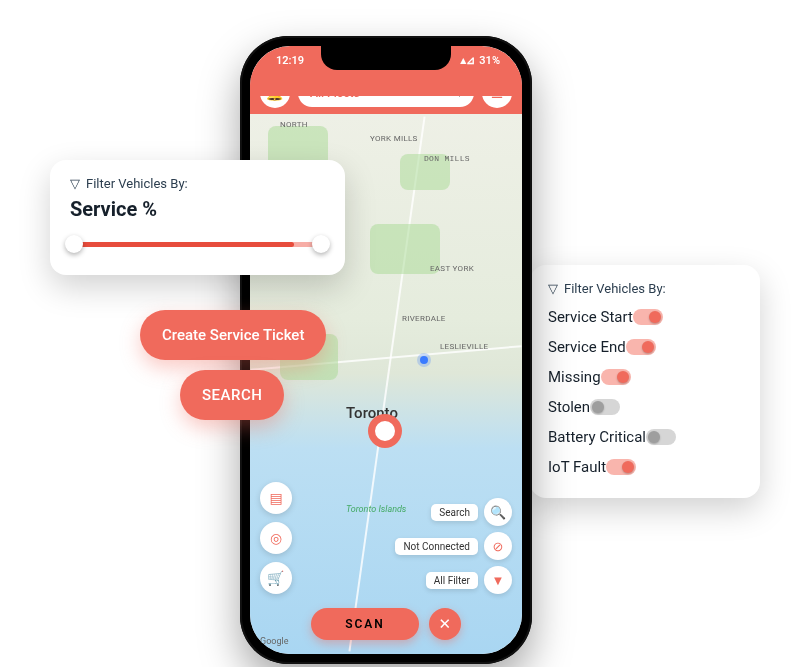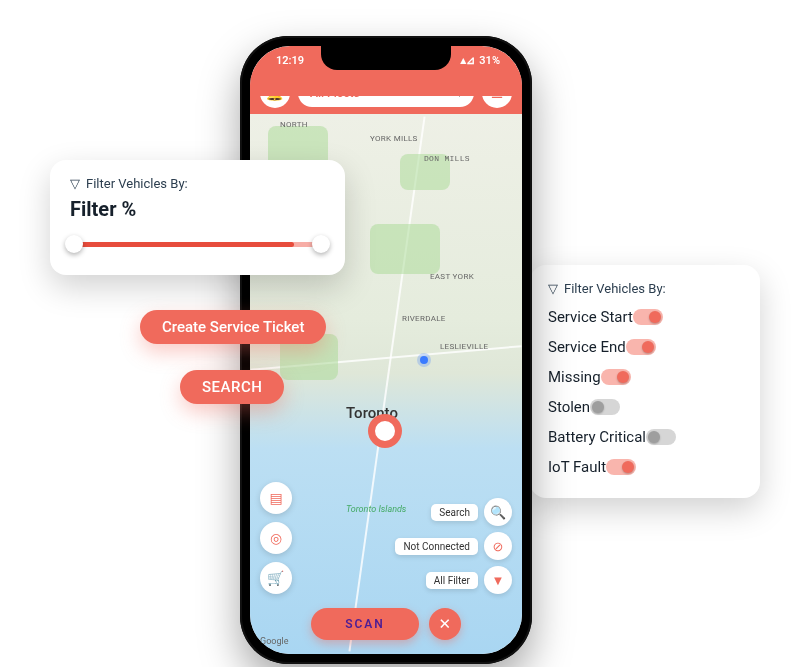--- a/index.html
+++ b/index.html
@@ -69,21 +69,21 @@
   }
   .roads::before { left:50%; top:0; width:2px; height:100%; transform:rotate(8deg);}
   .roads::after  { top:45%; left:0; height:2px; width:100%; transform:rotate(-5deg);}
   .park { position:absolute; background:rgba(168,218,148,.5); border-radius:8px; }
   .p1{left:18px;top:12px;width:60px;height:42px;}
   .p2{left:120px;top:110px;width:70px;height:50px;}
   .p3{left:30px;top:220px;width:58px;height:46px;}
   .p4{left:150px;top:40px;width:50px;height:36px;}
   .maplabel { position:absolute; font-size:8px; color:#666; letter-spacing:.3px; text-transform:uppercase;}
   .ml-n{left:30px;top:6px;} .ml-ym{left:120px;top:20px;text-align:center;} .ml-dm{left:174px;top:40px;font-family:Liberation Mono, monospace;}
-  .ml-ey{left:180px;top:158px;} .ml-rv{left:152px;top:200px;} .ml-ls{left:190px;top:228px;}
+  .ml-ey{left:180px;top:150px;} .ml-rv{left:152px;top:200px;} .ml-ls{left:190px;top:228px;}
   .city-label { position:absolute; left:96px; top:290px; font-size:15px; color:#333; font-weight:500;}
   .ti-label{position:absolute;left:96px;top:390px;font-size:9px;color:#4a6;font-style:italic;}
   .pin {
     position:absolute; left:118px; top:300px; width:34px; height:34px; border-radius:50%;
     background:#f06a5c; transform:rotate(-45deg); border-top-left-radius:50%; border-top-right-radius:50%; border-bottom-right-radius:50%;
   }
   .pin::after{content:"";position:absolute;left:7px;top:7px;width:20px;height:20px;border-radius:50%;background:#fff;}
   .pin .ic{position:absolute;left:9px;top:9px;width:16px;height:16px;transform:rotate(45deg);}
   .bluedot{position:absolute;left:170px;top:242px;width:8px;height:8px;border-radius:50%;background:#3a7bff;box-shadow:0 0 0 3px rgba(58,123,255,.25);}
   .google{position:absolute;left:10px;bottom:8px;font-size:9px;color:#666;}
@@ -93,40 +93,40 @@
   .fab{width:32px;height:32px;border-radius:50%;background:#fff;box-shadow:0 2px 6px rgba(0,0,0,.15);display:flex;align-items:center;justify-content:center;color:#f06a5c;font-size:14px;}
 
   
   .right-chip-col{position:absolute;right:10px;bottom:60px;display:flex;flex-direction:column;gap:6px;align-items:flex-end;}
   .chip-row{display:flex;align-items:center;gap:6px;}
   .chip{background:#fff;border-radius:5px;padding:3px 8px;font-size:10px;color:#333;box-shadow:0 2px 5px rgba(0,0,0,.12);}
   .chip-fab{width:28px;height:28px;border-radius:50%;background:#fff;display:flex;align-items:center;justify-content:center;color:#f06a5c;box-shadow:0 2px 5px rgba(0,0,0,.12);font-size:13px;}
 
   
   .bottom-row{position:absolute;left:0;right:0;bottom:14px;display:flex;align-items:center;justify-content:center;gap:10px;}
-  .scan-btn{background:#f06a5c;color:#4c1d95;font-weight:600;letter-spacing:2px;font-size:12px;padding:9px 34px;border-radius:20px;box-shadow:0 4px 10px rgba(240,106,92,.4);}
+  .scan-btn{background:#f06a5c;color:#000000;font-weight:600;letter-spacing:2px;font-size:12px;padding:9px 34px;border-radius:20px;box-shadow:0 4px 10px rgba(240,106,92,.4);}
   .close-fab{width:32px;height:32px;border-radius:50%;background:#f06a5c;color:#fff;display:flex;align-items:center;justify-content:center;font-size:15px;box-shadow:0 3px 8px rgba(240,106,92,.4);}
 
   
   .panel-battery{
     position:absolute; left:50px; top:160px; width:295px;
     background:#fff;border-radius:16px;box-shadow:0 12px 32px rgba(0,0,0,.18);
     padding:16px 20px 22px; z-index:5;
   }
   .filter-head{display:flex;align-items:center;gap:6px;color:#2c3e4f;font-size:13px;margin-bottom:6px;}
   .battery-title{font-size:20px;font-weight:700;color:#16202b;margin-bottom:14px;}
   .slider{position:relative;height:18px;}
   .slider-track{position:absolute;left:0;right:0;top:7px;height:5px;background:#f06a5c;opacity:.55;border-radius:3px;}
   .slider-fill{position:absolute;left:0;width:88%;top:7px;height:5px;background:#e74c3c;border-radius:3px;}
   .thumb{position:absolute;top:0;width:18px;height:18px;border-radius:50%;background:#fff;box-shadow:0 2px 5px rgba(0,0,0,.3);}
   .thumb.l{left:-5px;} .thumb.r{right:-5px;}
 
   
   .pill{
-    background:#f06a5c;color:#fff;font-weight:500;padding:8px 22px;border-radius:26px;
+    background:#f06a5c;color:#fff;font-weight:500;padding:16px 22px;border-radius:26px;
     box-shadow:0 8px 20px rgba(240,106,92,.35);font-size:15px;display:inline-block;
   }
   .pill-create{position:absolute;left:140px;top:310px;z-index:5;}
   .pill-search{position:absolute;left:180px;top:370px;z-index:5;letter-spacing:.5px;}
 
   
   .panel-toggles{
     position:absolute; right:40px; top:265px; width:230px;
     background:#fff;border-radius:16px;box-shadow:0 12px 32px rgba(0,0,0,.18);
     padding:16px 18px; z-index:1;
@@ -264,21 +264,21 @@
       </div>
     </div>
   </div>
 </div>
 
 <div class="panel-battery">
   <div class="filter-head">
     <span>▽</span>
     <span>Filter Vehicles By:</span>
   </div>
-  <div class="battery-title">Filter %</div>
+  <div class="battery-title">Service %</div>
   <div class="slider">
     <div class="slider-track"></div>
     <div class="slider-fill"></div>
     <div class="thumb l"></div>
     <div class="thumb r"></div>
   </div>
 </div>
 
 <div class="pill pill-create">Create Service Ticket</div>
 <div class="pill pill-search">SEARCH</div>

